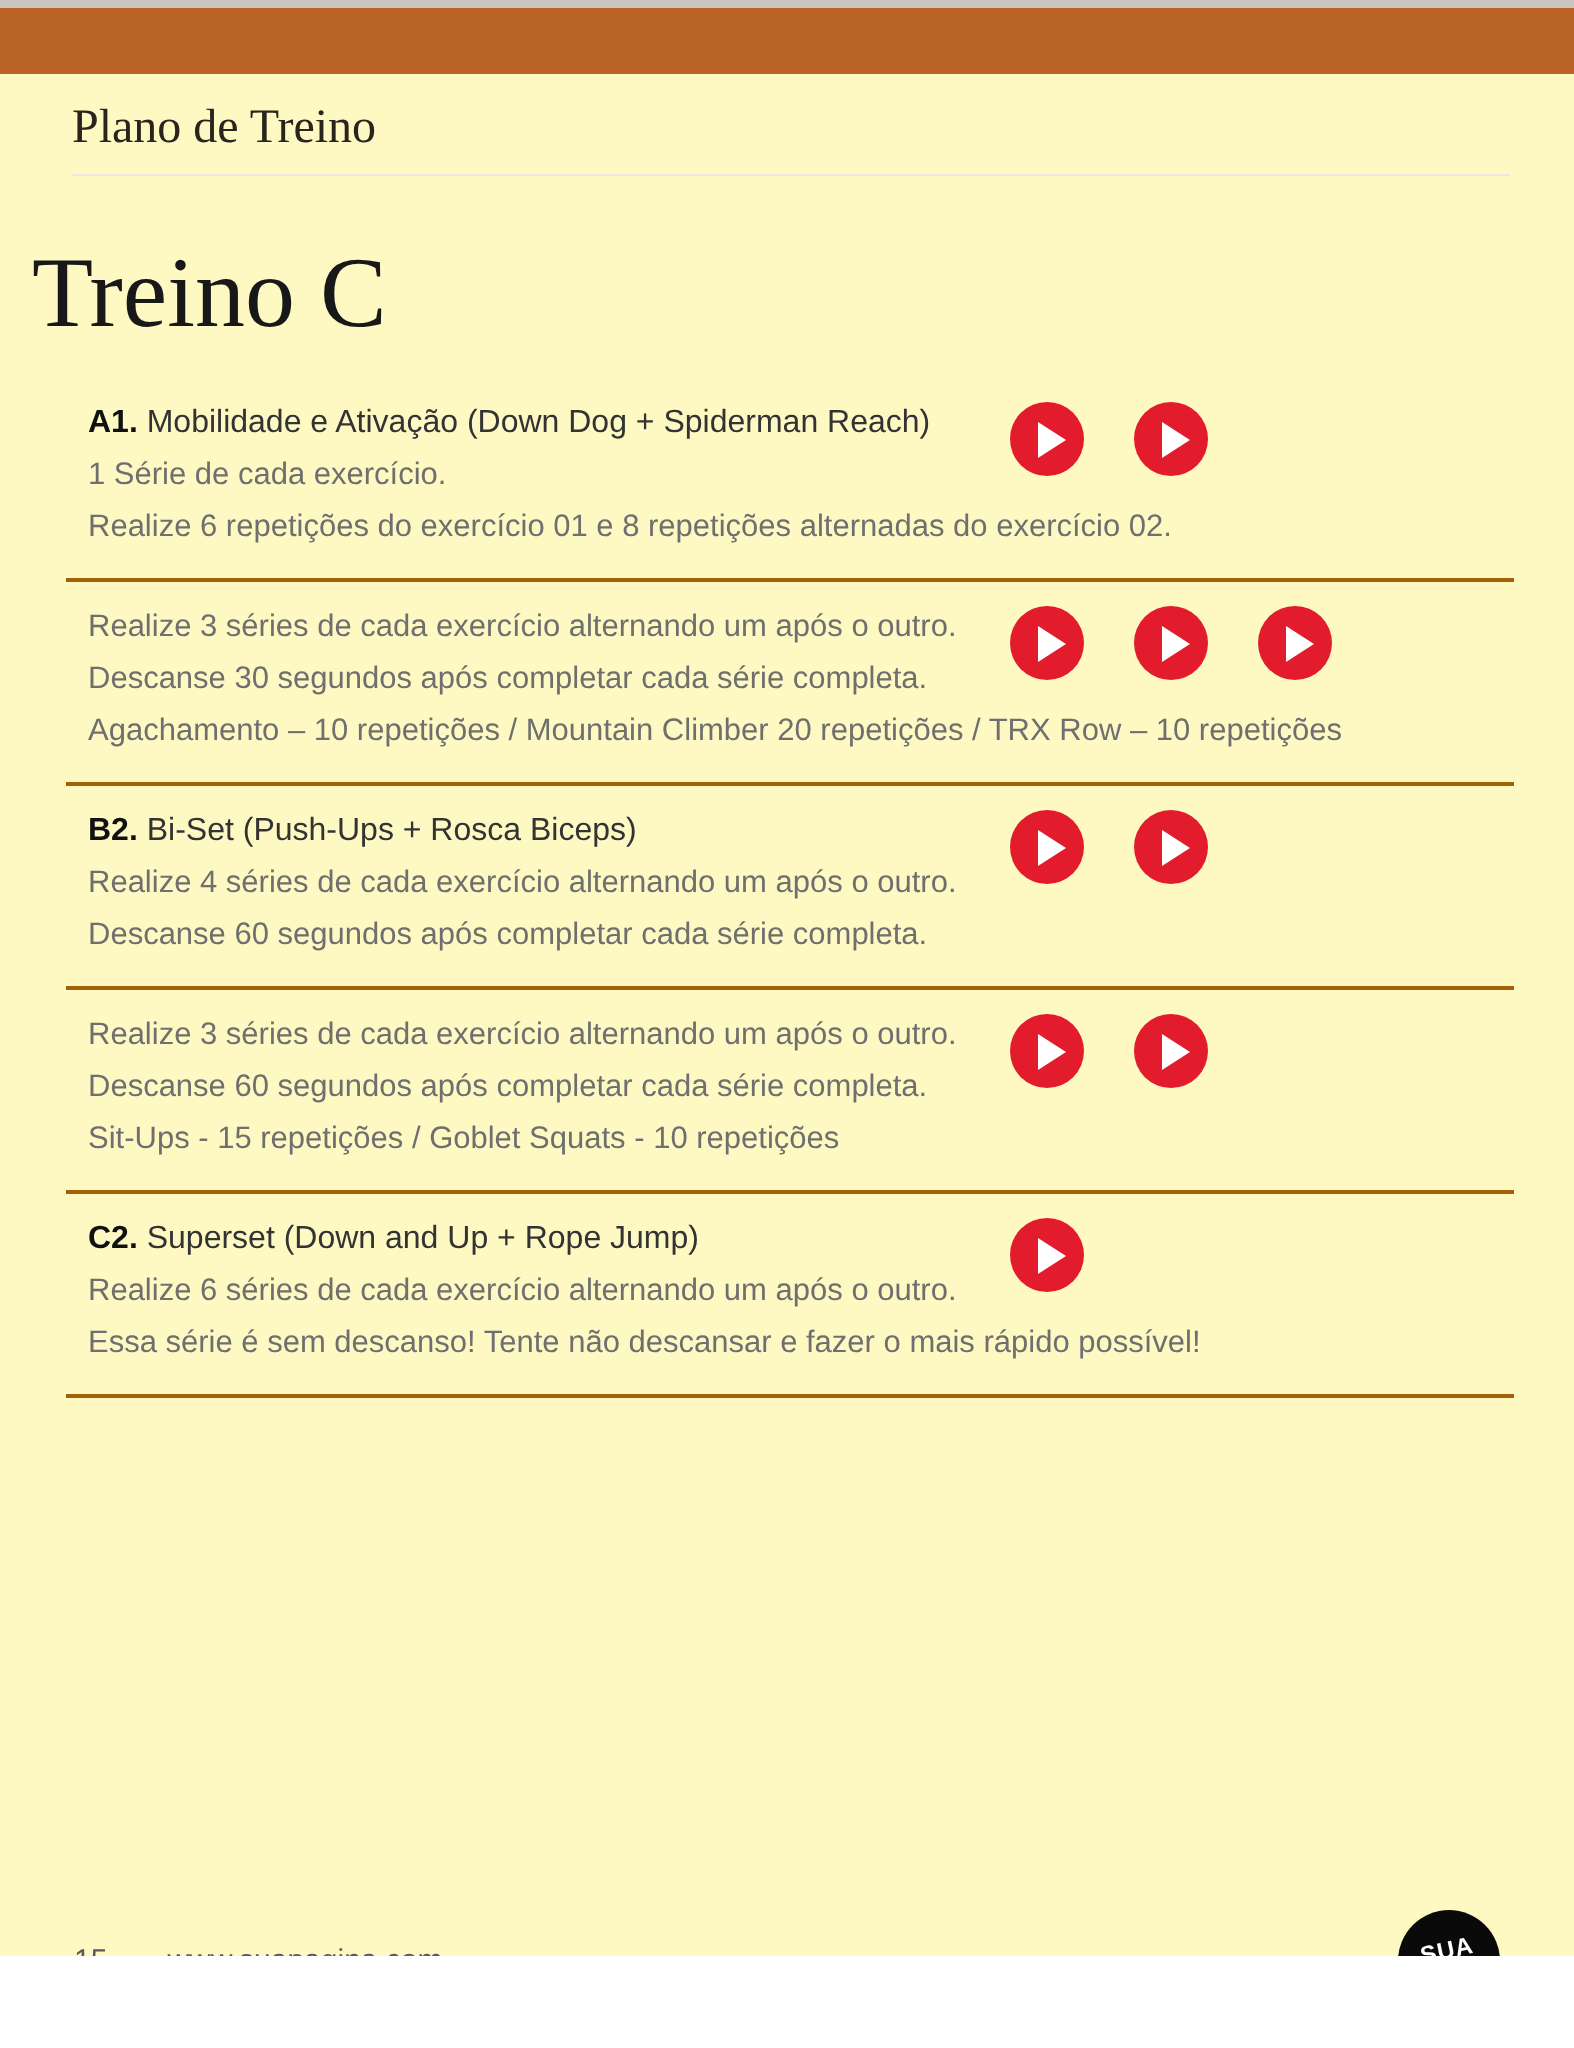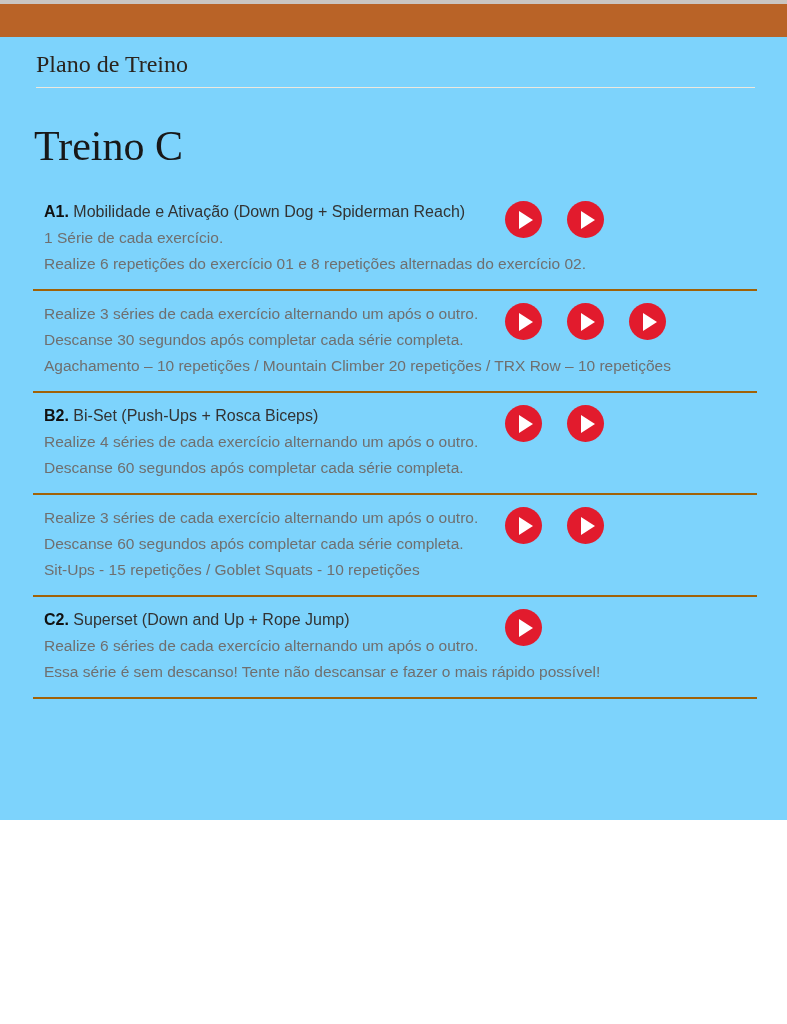--- a/index.html
+++ b/index.html
@@ -2,22 +2,22 @@
 <html><head>
 <meta charset="utf-8">
 <style>
   * { margin: 0; padding: 0; box-sizing: border-box; }
   html, body { background: #ffffff; }
   body { font-family: "Liberation Sans", sans-serif; }
 
   .page {
     position: relative;
     width: 787px;
-    height: 820px;
-    background: #7dd3fc;
+    height: 978px;
+    background: #fef9c3;
     overflow: hidden;
   }
 
   .top-strip { height: 4px; background: #cac5c1; }
   .top-bar   { height: 33px; background: #b96327; }
 
   .header {
     margin: 0 32px 0 36px;
     padding: 12px 0 8px 0;
     border-bottom: 1px solid #ede8dd;
@@ -26,24 +26,24 @@
     font-family: "Liberation Serif", serif;
     font-weight: 400;
     font-size: 24px;
     line-height: 30px;
     color: #2a241e;
   }
 
   .main-title {
     font-family: "Liberation Serif", serif;
     font-weight: 400;
-    font-size: 42px;
+    font-size: 50px;
     line-height: 60px;
     color: #181818;
-    padding: 28px 0 0 34px;
+    padding: 28px 0 0 16px;
     margin-bottom: 13px;
   }
 
   .sections { }
 
   .section {
     position: relative;
     margin: 0 30px 0 33px;
     padding: 10px 0 12px 11px;
     border-bottom: 2px solid #a16207;

